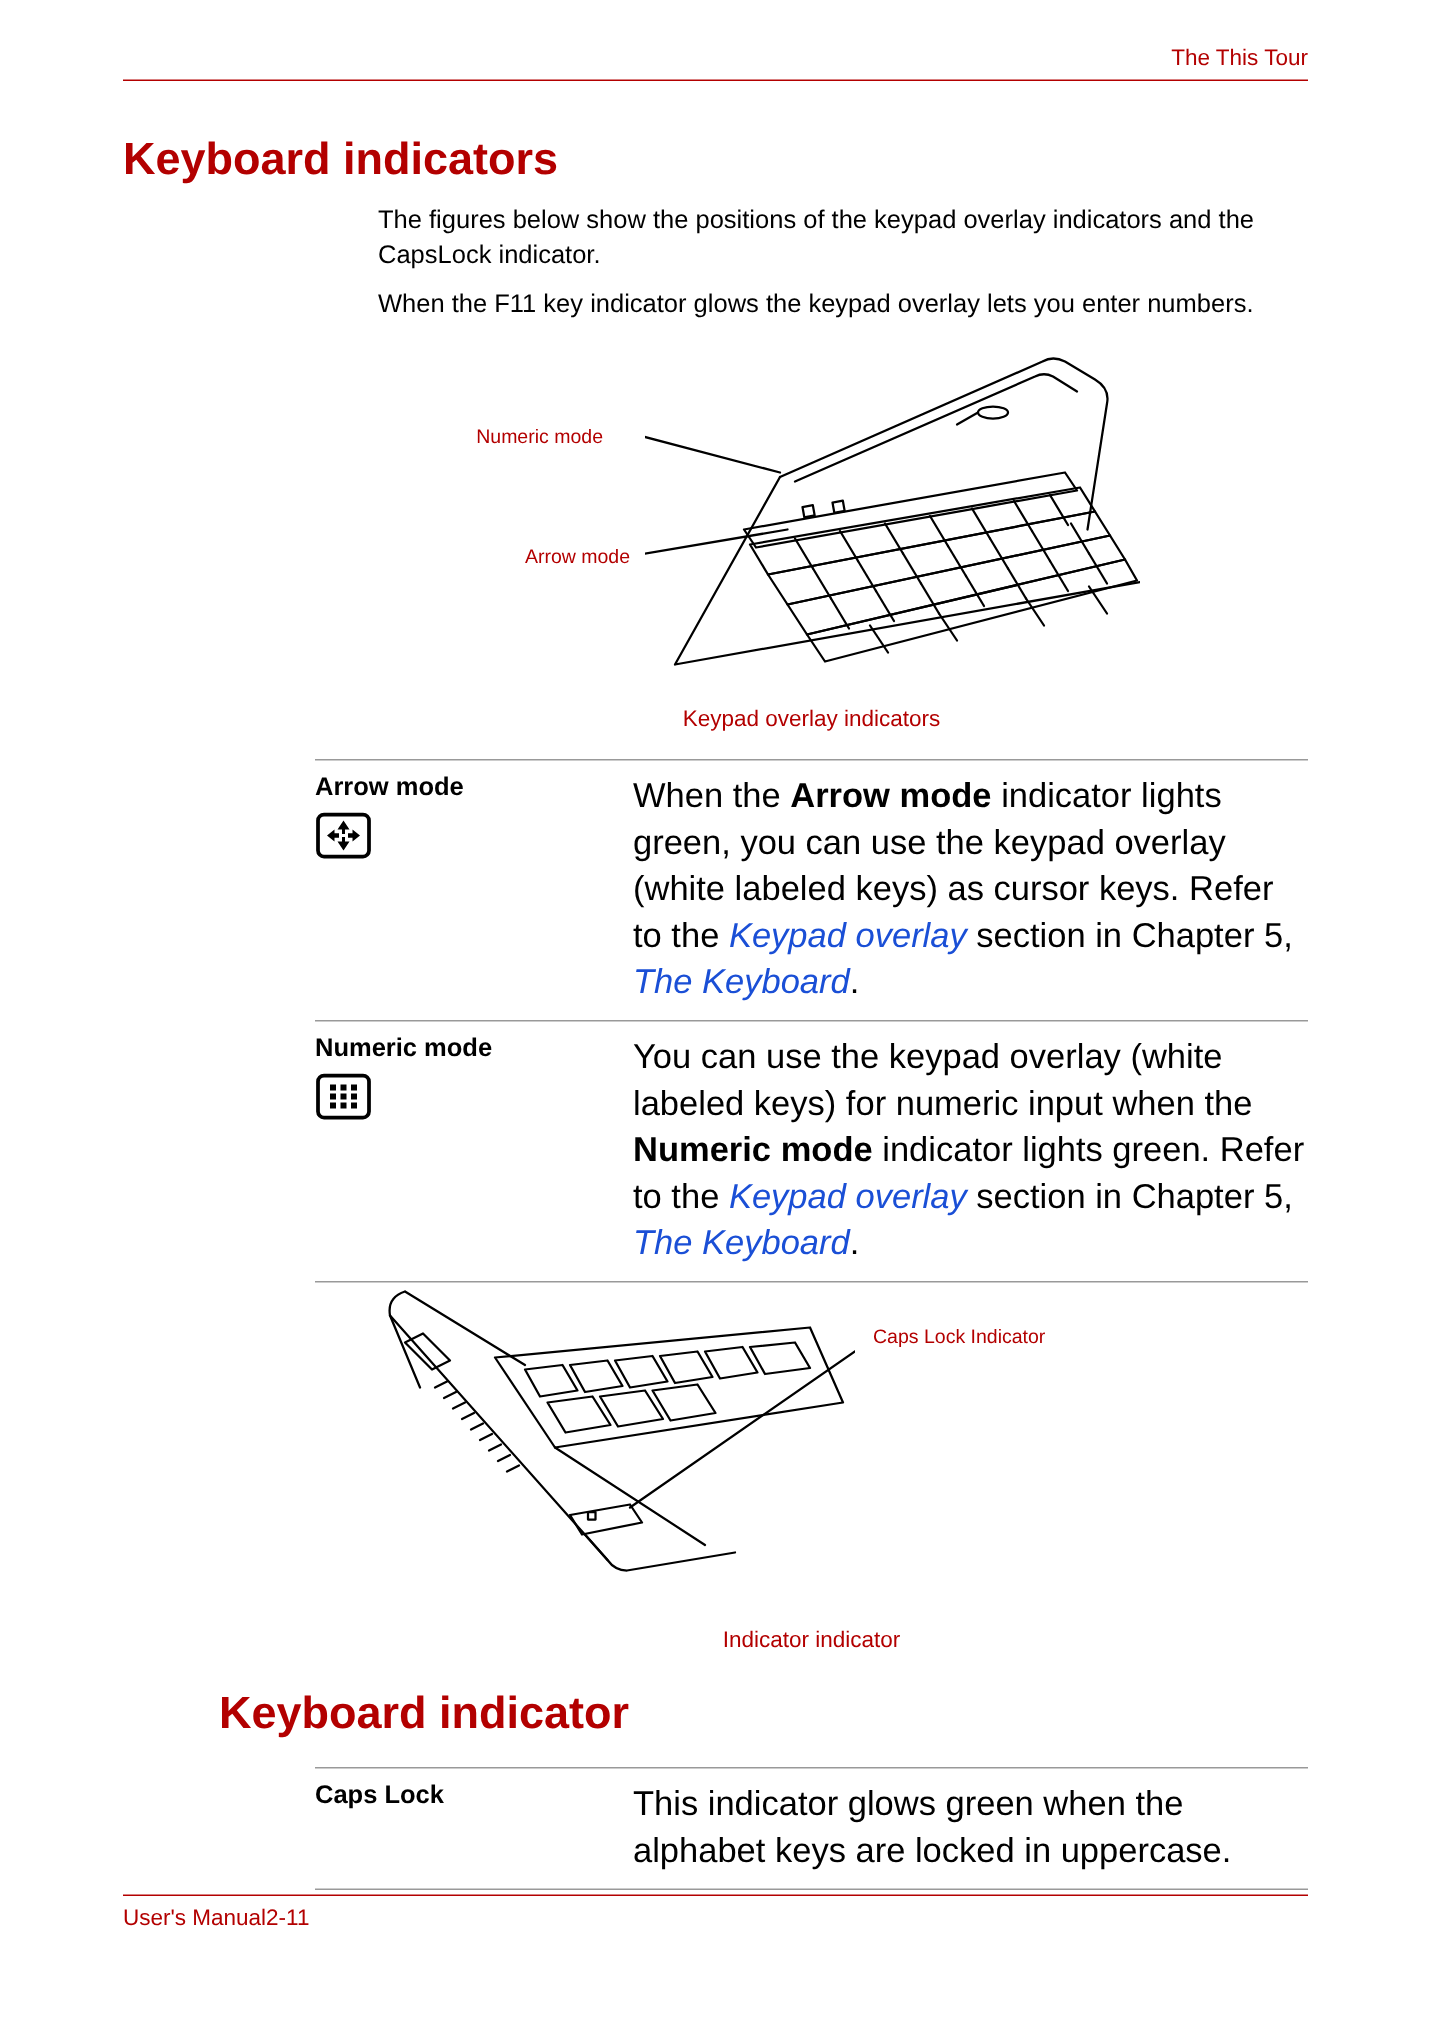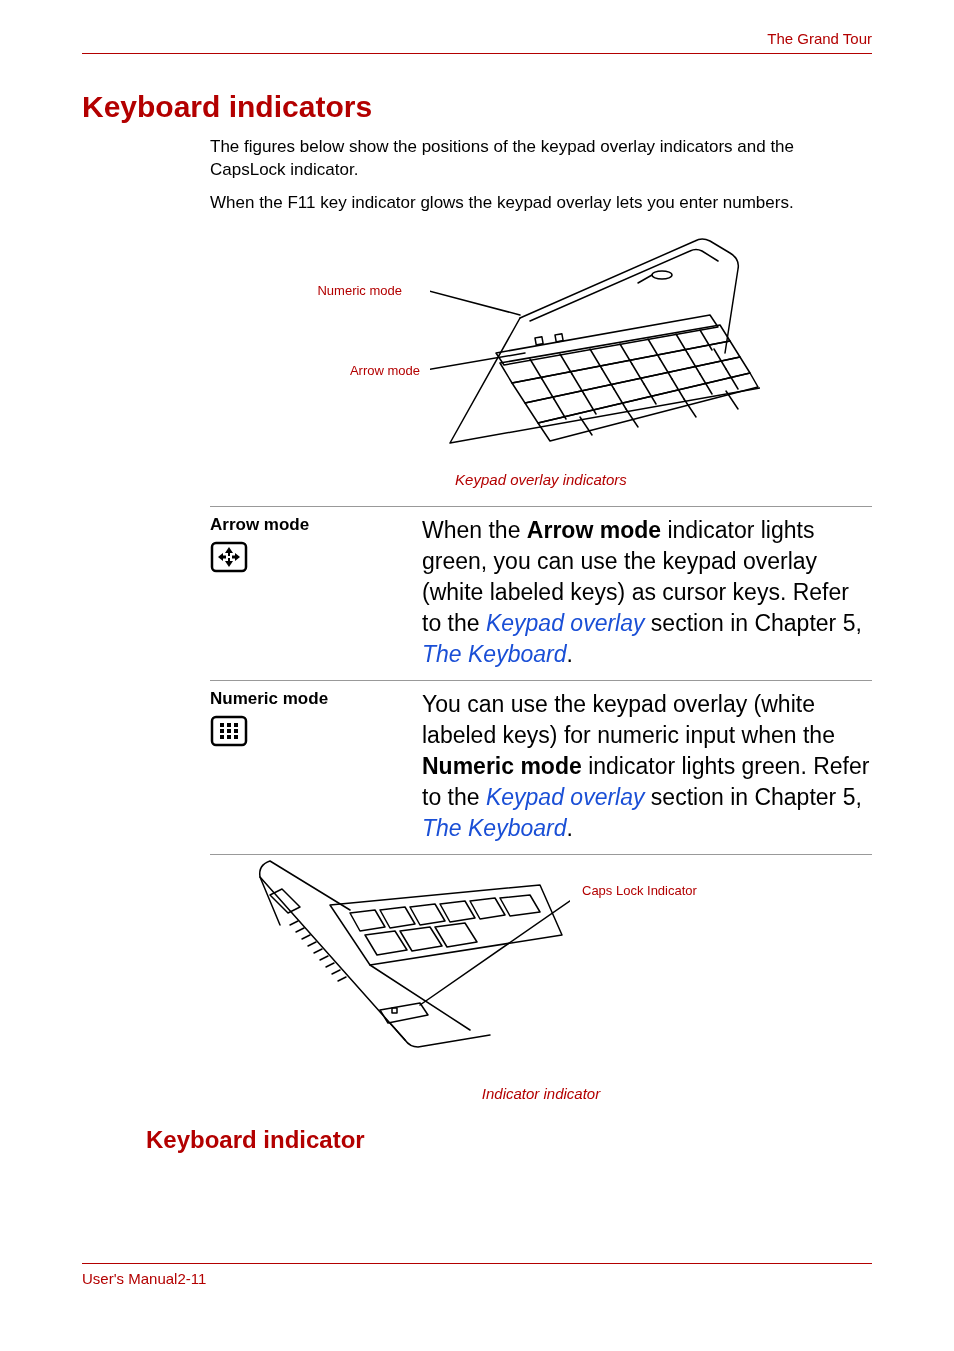--- a/index.html
+++ b/index.html
@@ -31,20 +31,21 @@
     font-weight: bold;
     margin-bottom: 12px;
   }
   .content-block {
     margin-left: 128px;
   }
   .para {
     font-size: 17px;
     line-height: 1.35;
     margin-bottom: 10px;
+    margin-left: 42px;
   }
   .figure-area {
     position: relative;
     margin-top: 18px;
     margin-bottom: 8px;
     height: 230px;
   }
   .fig-label-num {
     position: absolute;
     left: 62px;
@@ -64,21 +65,20 @@
     width: 130px;
   }
   .kb-svg {
     position: absolute;
     left: 220px;
     top: 0;
   }
   .caption {
     text-align: center;
     color: #b30000;
-    font-style: italic;
     font-size: 15px;
     margin-bottom: 18px;
     margin-left: 128px;
   }
   .def-table {
     margin-left: 128px;
   }
   .def-row {
     display: flex;
     border-top: 1px solid #999;
@@ -110,21 +110,21 @@
   }
   .fig2-label {
     position: absolute;
     left: 372px;
     top: 28px;
     color: #b30000;
     font-size: 13px;
   }
   .h2 {
     color: #b30000;
-    font-size: 24px;
+    font-size: 30px;
     font-weight: bold;
     margin-left: 64px;
     margin-top: 24px;
     margin-bottom: 18px;
   }
   .footer {
     position: absolute;
     bottom: 64px;
     left: 82px;
     right: 82px;
@@ -138,21 +138,21 @@
     display: flex;
     justify-content: flex-start;
     color: #b30000;
     font-size: 15px;
   }
 </style>
 </head>
 <body>
 
 <div class="page">
-  <div class="header-right">The Grand Tour</div>
+  <div class="header-right">The This Tour</div>
   <hr class="hr-red">
 
   <div class="h1">Keyboard indicators</div>
 
   <div class="content-block">
     <p class="para">The figures below show the positions of the keypad overlay indicators and the CapsLock indicator.</p>
     <p class="para">When the F11 key indicator glows the keypad overlay lets you enter numbers.</p>
 
     <div class="figure-area">
       <div class="fig-label-num">Numeric mode</div>
@@ -308,20 +308,28 @@
 
         <path d="M 160 110 L 260 175"></path>
       </g>
     </svg>
   </div>
 
   <div class="caption">Indicator indicator</div>
 
   <div class="h2">Keyboard indicator</div>
 
+  <div class="def-table">
+    <div class="def-row last">
+      <div class="def-term">
+        <span>Caps Lock</span>
+      </div>
+      <div class="def-desc">This indicator glows green when the alphabet keys are locked in uppercase.</div>
+    </div>
+  </div>
 </div>
 
 <div class="footer">
   <hr class="hr-red-footer">
   <div class="footer-row">
     <span>User's Manual</span>
     <span>2-11</span>
   </div>
 </div>
 

